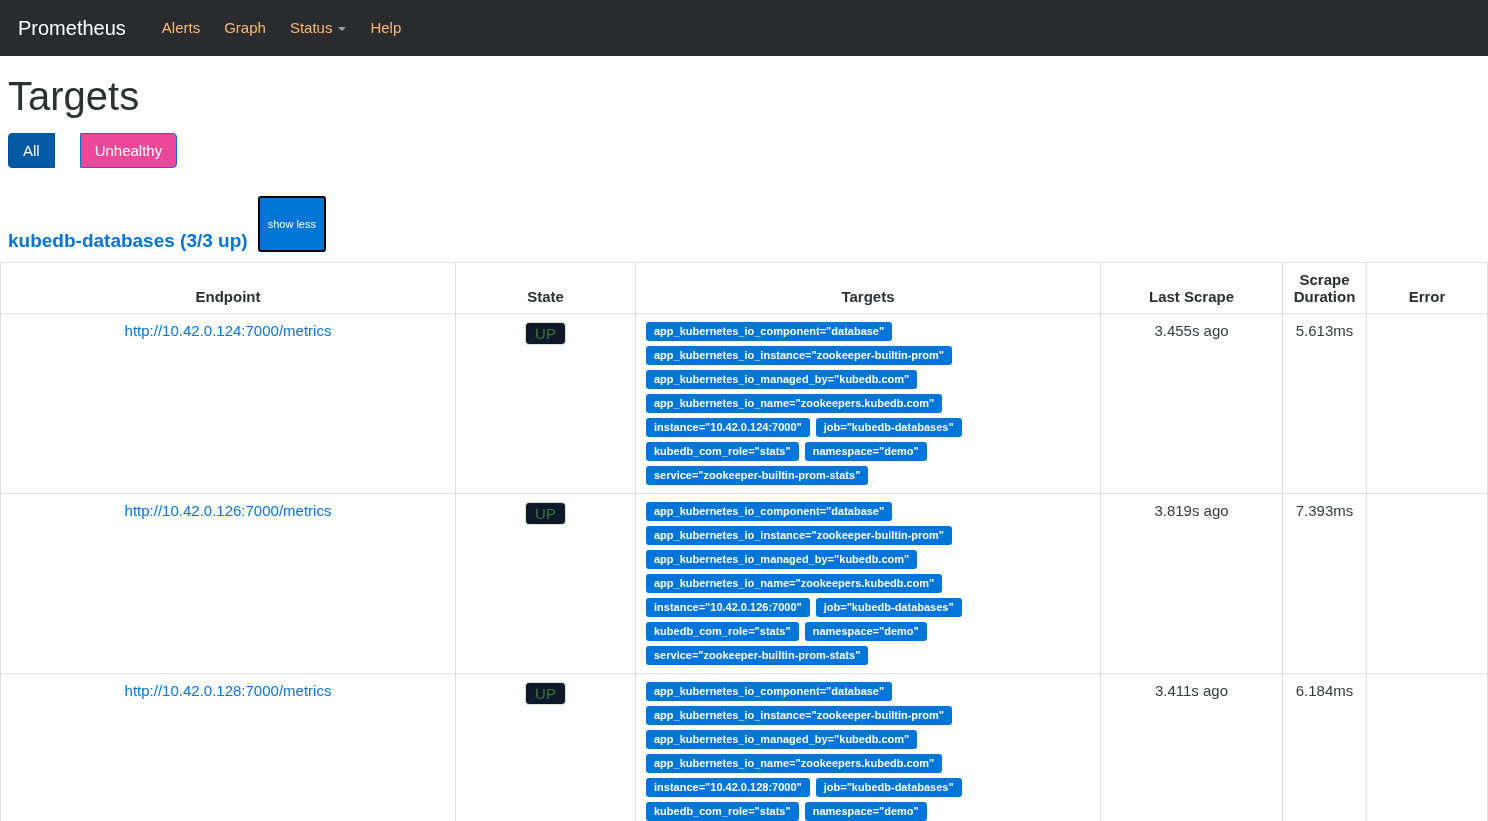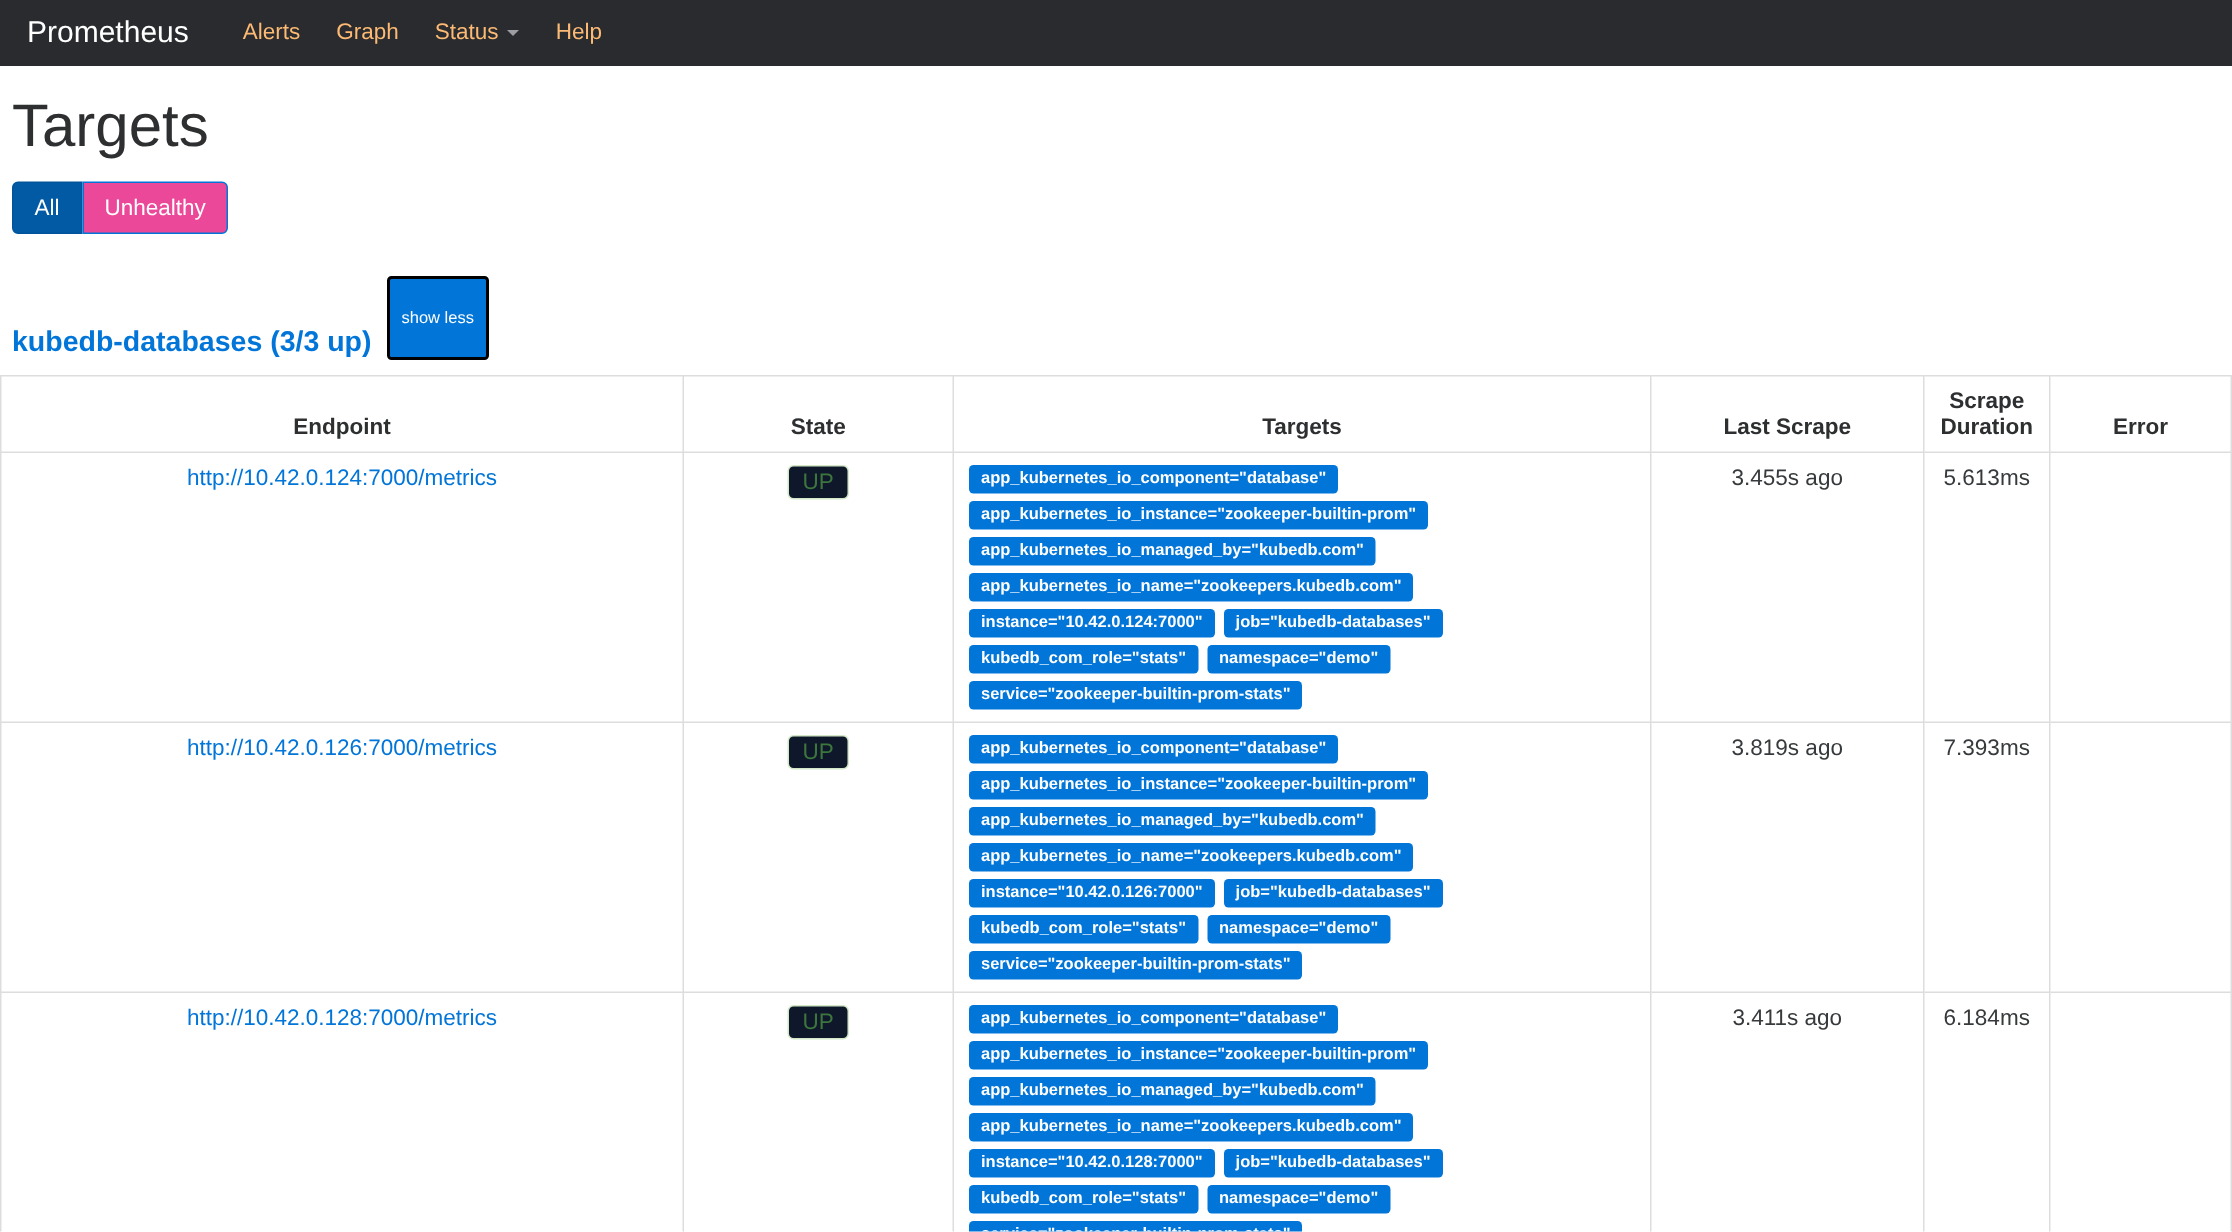--- a/index.html
+++ b/index.html
@@ -11,21 +11,21 @@
     color: #373a3c;
     background: #fff;
     width: 1488px;
     height: 821px;
     overflow: hidden;
   }
 
   
   .navbar {
     background: #292b2e;
-    height: 44px;
+    height: 56px;
     display: flex;
     align-items: center;
     padding: 0 8px;
   }
   .brand {
     color: #ffffff;
     font-size: 20px;
     text-decoration: none;
     padding: 0 10px;
     white-space: nowrap;
@@ -57,20 +57,21 @@
   
   .page-title {
     font-size: 40px;
     font-weight: 500;
     margin: 18px 0 14px 8px;
     color: #2d2f31;
   }
   .filter-group {
     margin-left: 8px;
     display: inline-flex;
+    gap: 25px;
   }
   .btn {
     border: 1px solid #0275d8;
     background: #ec4899;
     color: #fff;
     font-size: 15px;
     font-family: inherit;
     padding: 8px 14px;
     cursor: pointer;
   }

